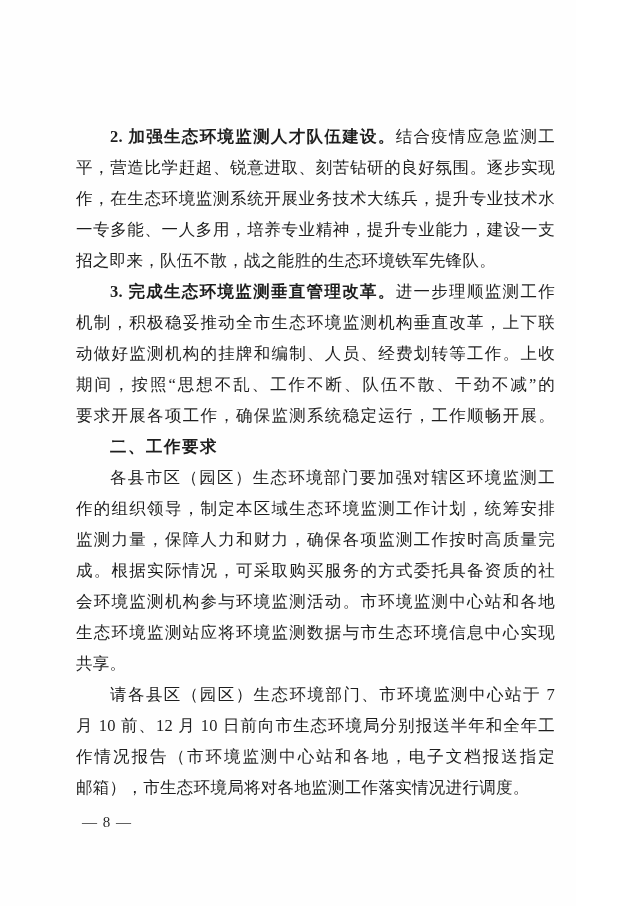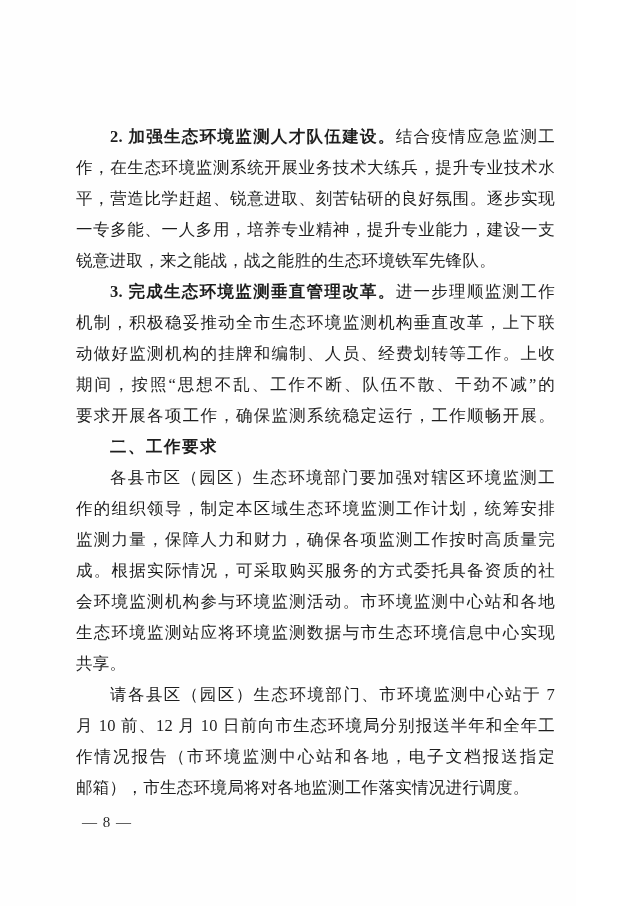--- a/index.html
+++ b/index.html
@@ -54,24 +54,24 @@
     color: #2a2a2a;
     font-family: "Liberation Serif", serif;
   }
 </style>
 </head>
 <body>
 
 <div class="doc-page">
   <div class="text-block" id="lines">
       <div class="line justify indent"><span class="lead-bold">2. 加强生态环境监测人才队伍建设。</span><span>结合疫情应急监测工</span></div>
+      <div class="line justify"><span>平，营造比学赶超、锐意进取、刻苦钻研的良好氛围。逐步实现</span></div>
       <div class="line justify"><span>作，在生态环境监测系统开展业务技术大练兵，提升专业技术水</span></div>
-      <div class="line justify"><span>平，营造比学赶超、锐意进取、刻苦钻研的良好氛围。逐步实现</span></div>
       <div class="line justify"><span>一专多能、一人多用，培养专业精神，提升专业能力，建设一支</span></div>
-      <div class="line"><span>锐意进取，来之能战，战之能胜的生态环境铁军先锋队。</span></div>
+      <div class="line"><span>招之即来，队伍不散，战之能胜的生态环境铁军先锋队。</span></div>
       <div class="line justify indent"><span class="lead-bold">3. 完成生态环境监测垂直管理改革。</span><span>进一步理顺监测工作</span></div>
       <div class="line justify"><span>机制，积极稳妥推动全市生态环境监测机构垂直改革，上下联</span></div>
       <div class="line justify"><span>动做好监测机构的挂牌和编制、人员、经费划转等工作。上收</span></div>
       <div class="line justify"><span>期间，按照“思想不乱、工作不断、队伍不散、干劲不减”的</span></div>
       <div class="line justify"><span>要求开展各项工作，确保监测系统稳定运行，工作顺畅开展。</span></div>
       <div class="line indent heading"><span>二、工作要求</span></div>
       <div class="line justify indent"><span>各县市区（园区）生态环境部门要加强对辖区环境监测工</span></div>
       <div class="line justify"><span>作的组织领导，制定本区域生态环境监测工作计划，统筹安排</span></div>
       <div class="line justify"><span>监测力量，保障人力和财力，确保各项监测工作按时高质量完</span></div>
       <div class="line justify"><span>成。根据实际情况，可采取购买服务的方式委托具备资质的社</span></div>

